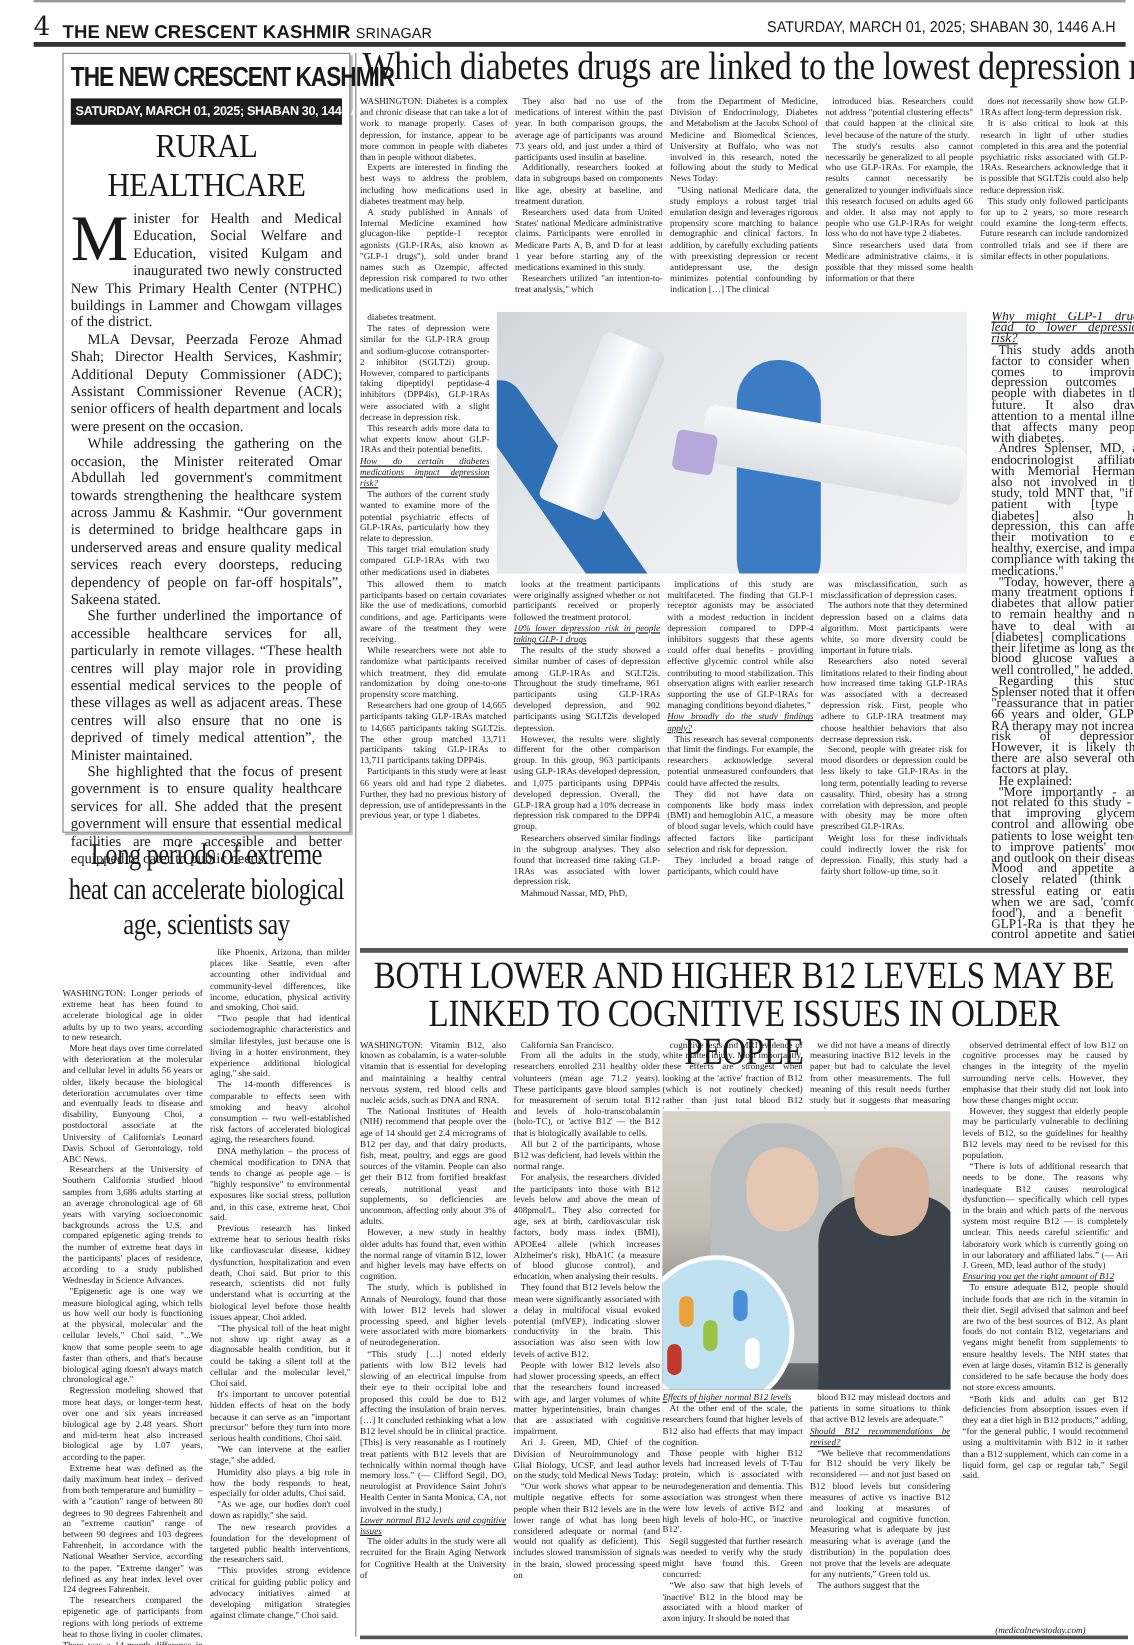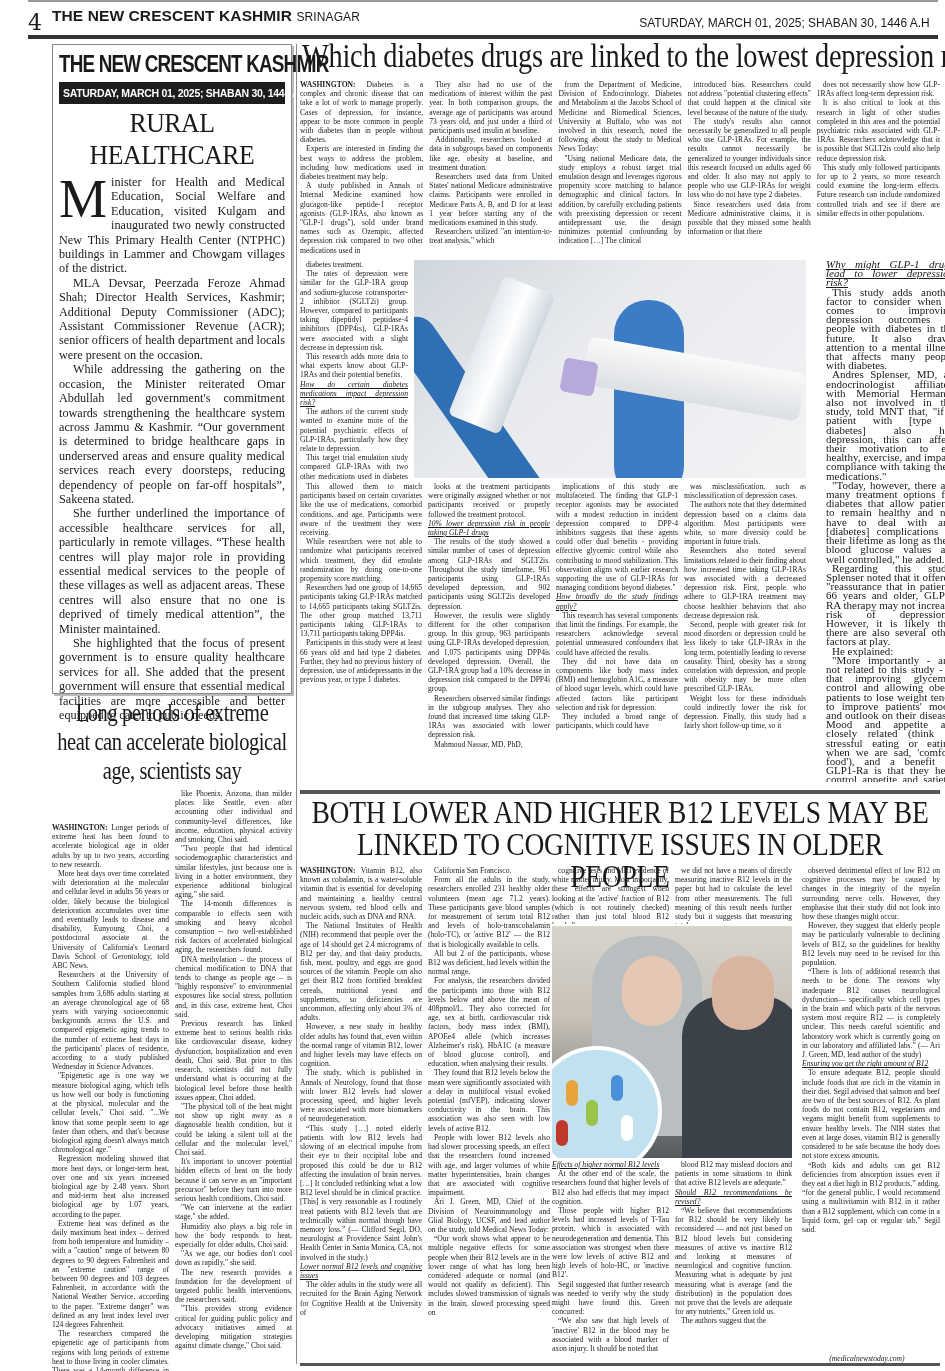--- a/index.html
+++ b/index.html
@@ -1,38 +1,38 @@
 <!DOCTYPE html>
 <html><head>
 <meta charset="utf-8">
 <style>
 *{box-sizing:border-box;margin:0;padding:0}
 html,body{width:945px;height:1371px;overflow:hidden;background:#fff}
 body{position:relative;font-family:"Liberation Serif",serif;color:#1a1a1a}
 .masthead{position:absolute;left:28px;top:0;width:910px;height:34px;border-top:2px solid #999}
 .mh-page{position:absolute;left:0;top:8px;font-size:22px;font-family:"DejaVu Serif",serif}
-.mh-title{position:absolute;left:24px;top:5px;font-family:"Liberation Sans",sans-serif;font-weight:bold;font-size:15.5px;letter-spacing:.1px}
+.mh-title{position:absolute;left:24px;top:17px;font-family:"Liberation Sans",sans-serif;font-weight:bold;font-size:15.5px;letter-spacing:.1px}
 .mh-title .city{font-weight:normal;font-size:12px}
 .mh-date{position:absolute;right:8px;top:13px;font-family:"Liberation Sans",sans-serif;font-size:13px;transform:scaleX(.92);transform-origin:right}
 .mh-rule{position:absolute;left:28px;top:35px;width:910px;height:4px;background:#333}
 .sidebox{position:absolute;left:52px;top:44px;width:240px;height:650px;border:1px solid #888;box-shadow:2px 2px 0 #bbb;padding:4px 6px}
 .sb-paper{font-family:"Liberation Sans",sans-serif;font-weight:bold;font-size:23px;letter-spacing:-1px;transform:scaleX(.82);transform-origin:left;white-space:nowrap;margin-top:2px}
 .sb-date{background:#1d1d1d;color:#fff;font-family:"Liberation Sans",sans-serif;font-weight:bold;font-size:10.5px;padding:5px 4px;margin-top:4px;white-space:nowrap;letter-spacing:-.3px}
 .sb-head{font-family:"Liberation Serif",serif;font-size:28px;text-align:center;margin-top:3px;letter-spacing:-.5px;transform:scaleX(.92)}
 .sb-body{font-size:12.2px;line-height:14.4px;text-align:justify;margin-top:4px}
 .sb-body p{text-indent:14px}
 .sb-body p.first{text-indent:0}
 .dropcap{float:left;font-size:54px;line-height:44px;margin:2px 4px 0 0;font-family:"Liberation Serif",serif}
 .heat{position:absolute;left:52px;top:698px;width:240px;height:665px}
 .heat h2{font-family:"Liberation Serif",serif;font-weight:normal;font-size:25px;line-height:29px;text-align:center;transform:scaleX(.82);letter-spacing:-.5px;margin:0 -20px}
 .cols2{display:flex;gap:6px;margin-top:4px;border-bottom:2px solid #333;padding-bottom:2px;height:608px;overflow:hidden}
 .col{flex:1;font-size:7.6px;line-height:9.2px;text-align:justify;overflow:hidden}
 .col p{text-indent:6px}
 .col .sub{font-style:italic;text-decoration:underline;text-indent:0}
-.lead{font-weight:bold}
+.lead{font-weight:normal}
 .vrule{position:absolute;left:296px;top:44px;width:1px;height:1320px;background:#888}
 .diab{position:absolute;left:300px;top:38px;width:640px;height:752px}
 .diab h1{font-family:"Liberation Serif",serif;font-weight:normal;font-size:33px;white-space:nowrap;transform:scaleX(.86);transform-origin:left;letter-spacing:-.3px;margin-left:2px}
 .dcols{position:absolute;top:42px;left:0;width:640px;display:flex;gap:6px}
 .dcols .col{height:176px}
 .dimg{position:absolute;left:114px;top:222px;width:392px;height:218px;background:linear-gradient(135deg,#cfd6dc 0%,#e8eaee 40%,#f3f3f5 100%);overflow:hidden}
 .pen1{position:absolute;left:-10px;top:40px;width:260px;height:42px;background:#2f6fb3;border-radius:20px;transform:rotate(55deg);transform-origin:left center}
 .pen2{position:absolute;left:200px;top:40px;width:70px;height:200px;background:#3b7cc4;border-radius:34px}
 .syr{position:absolute;left:60px;top:20px;width:55px;height:150px;background:linear-gradient(90deg,#e4e9ef,#fff,#cfd7df);border-radius:6px;transform:rotate(22deg)}
 .pen3{position:absolute;left:170px;top:95px;width:220px;height:48px;background:linear-gradient(180deg,#fafafa,#dcdfe3);border-radius:8px;transform:rotate(10deg)}

